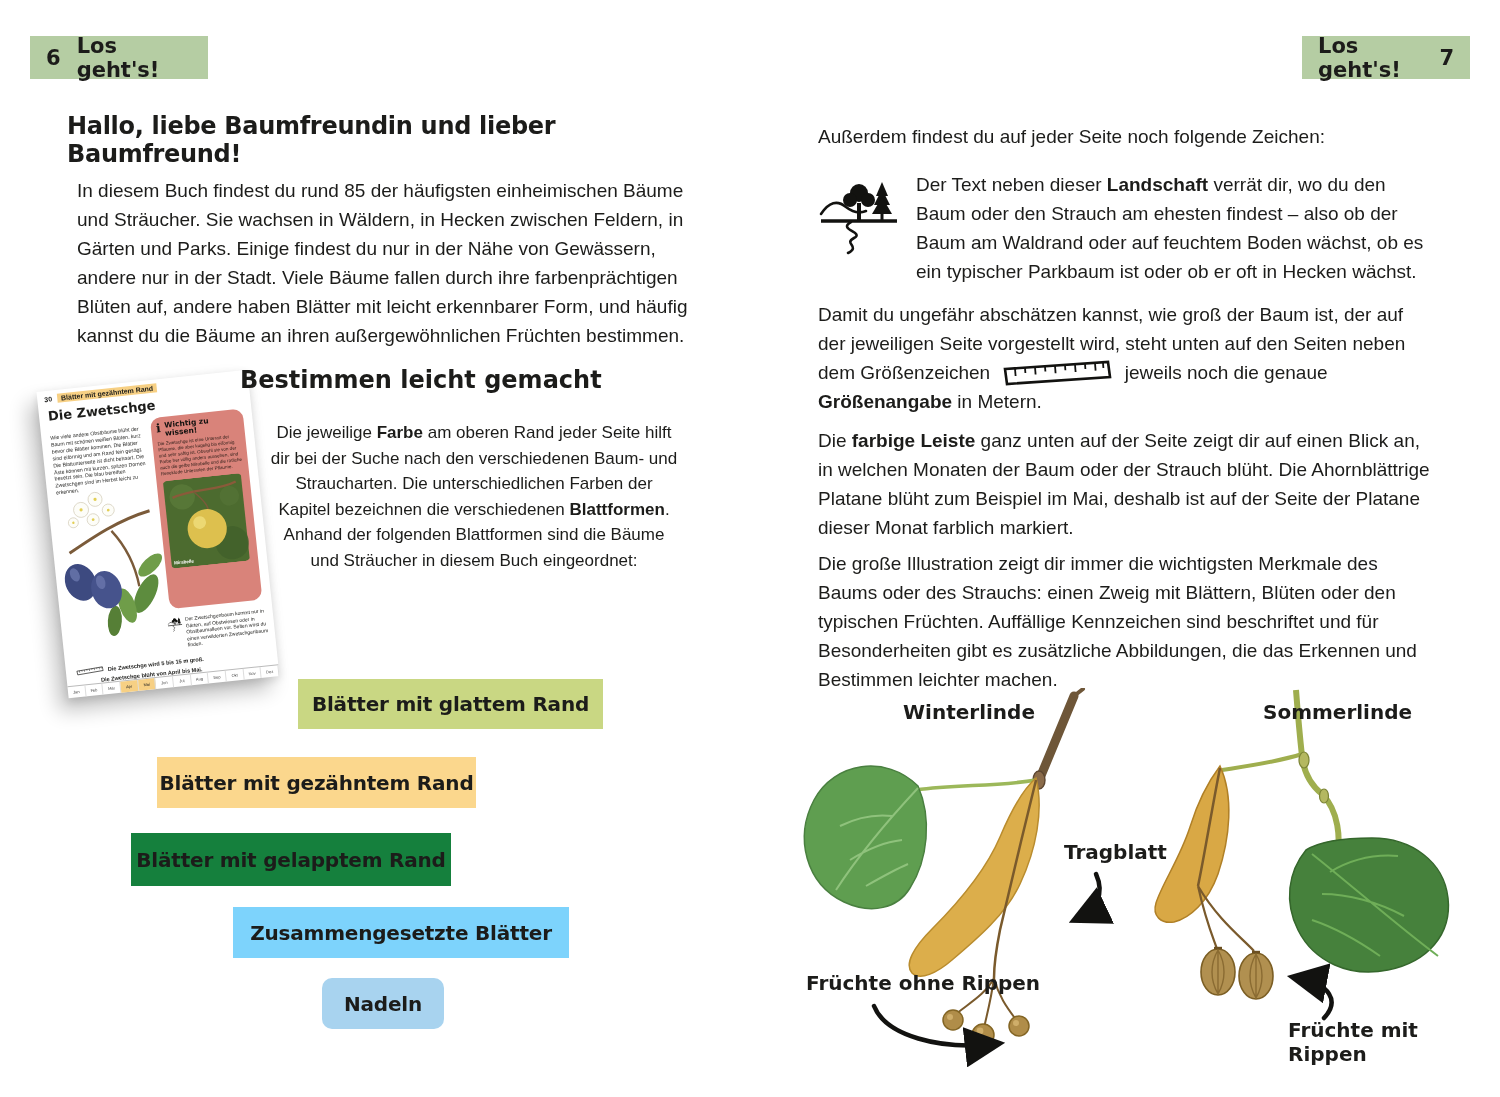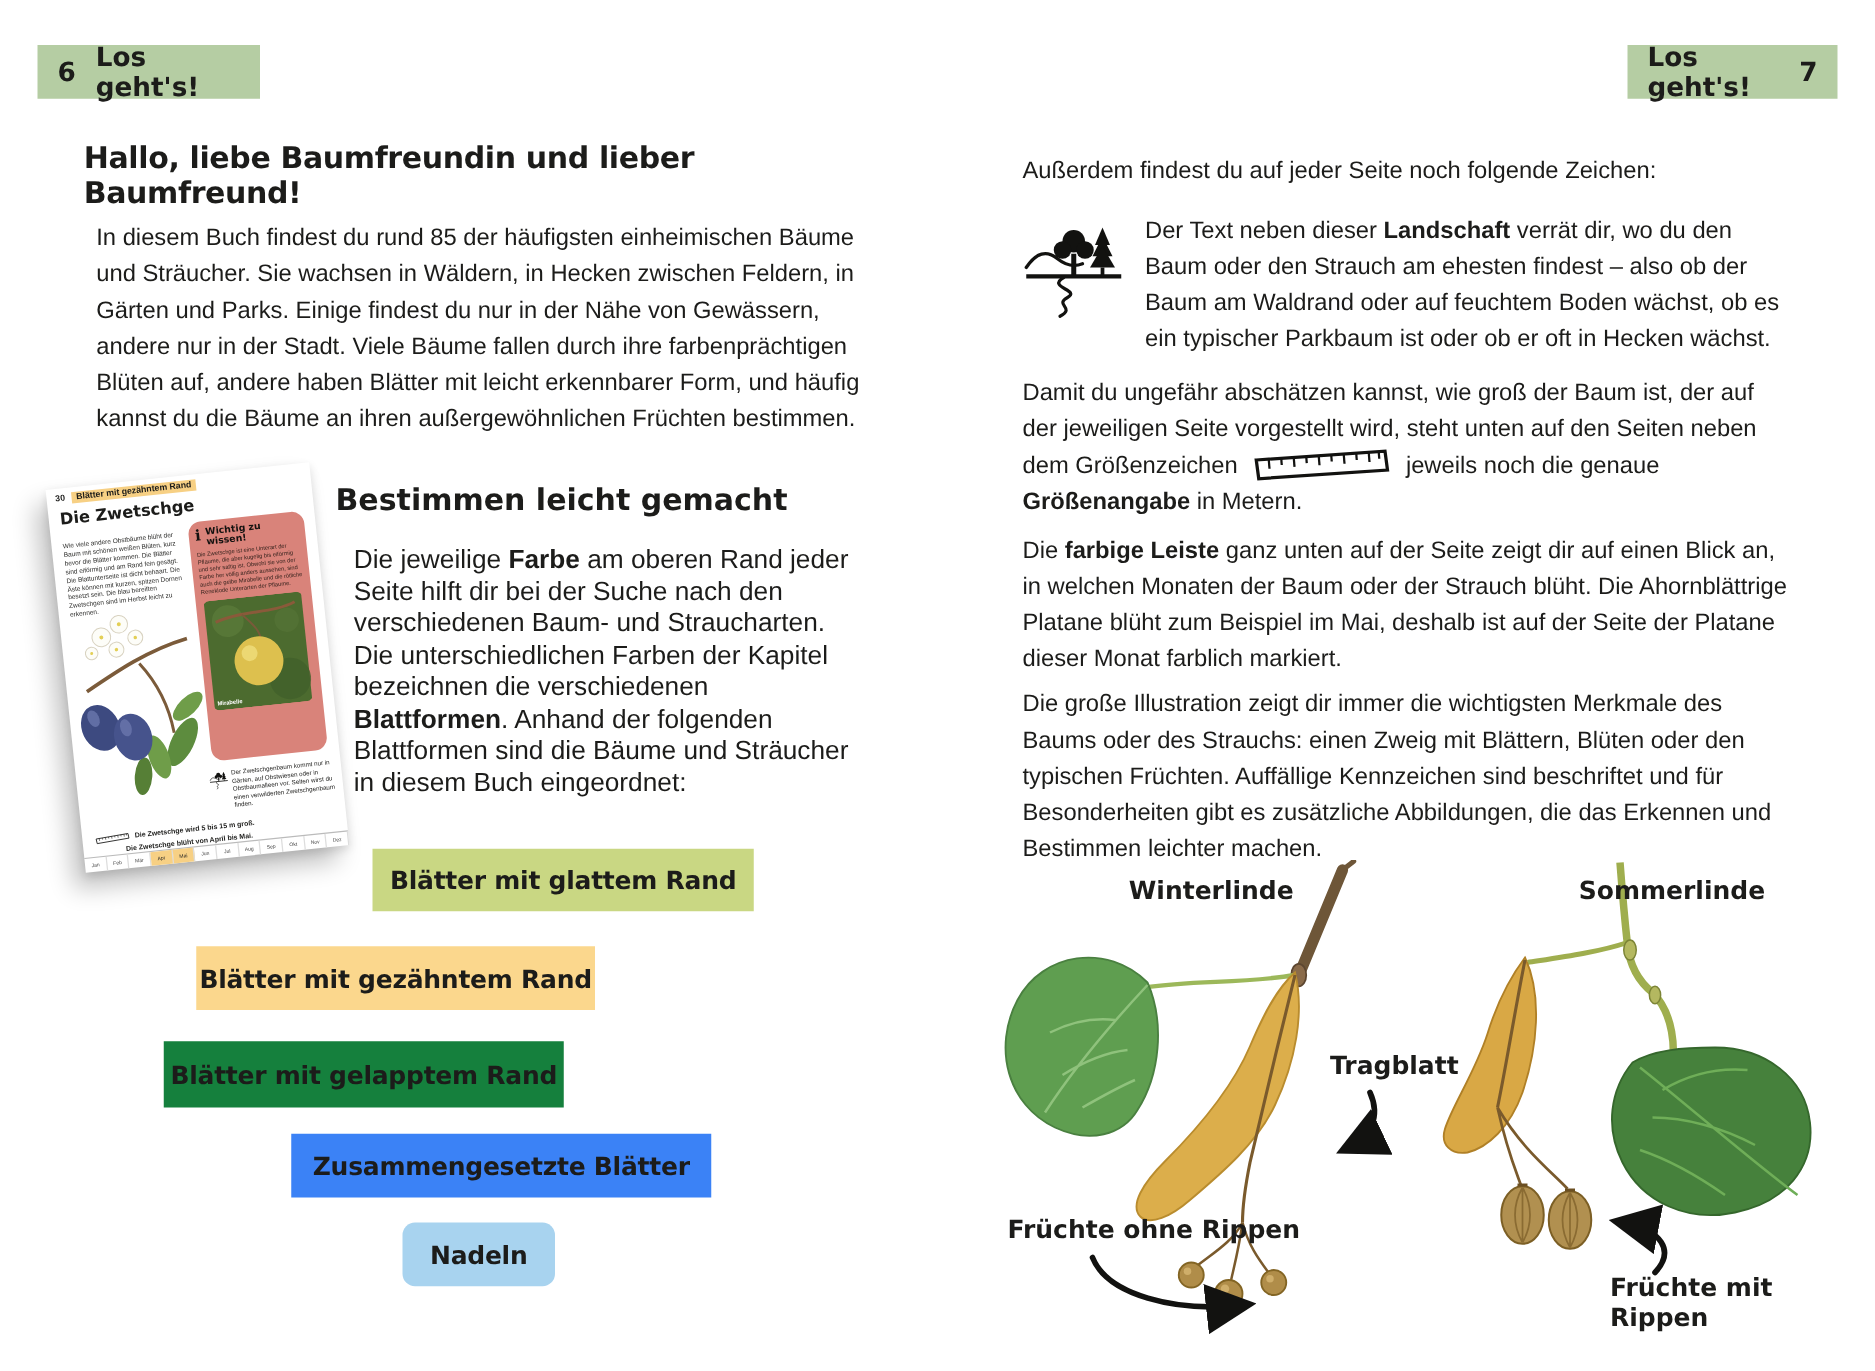--- a/index.html
+++ b/index.html
@@ -12,24 +12,24 @@
        gap:16px;font-family:"DejaVu Sans",sans-serif;font-weight:700;font-size:21px;box-sizing:border-box}
   .hdr-left{left:30px;width:178px;padding:0 16px}
   .hdr-right{left:1302px;width:168px;padding:0 16px;justify-content:flex-end}
   .hdr .pgnum{font-weight:700}
 
   
   .title-h1{position:absolute;left:67px;top:112px;width:660px;margin:0;
             font-family:"DejaVu Sans",sans-serif;font-weight:700;font-size:24px;letter-spacing:-.3px}
   .intro{position:absolute;left:77px;top:176px;width:628px;margin:0;font-size:19px;line-height:29px}
 
-  .section-h2{position:absolute;left:240px;top:386px;width:390px;margin:0;text-align:right;
+  .section-h2{position:absolute;left:240px;top:366px;width:390px;margin:0;text-align:left;
               font-family:"DejaVu Sans",sans-serif;font-weight:700;font-size:24px}
-  .section-par{position:absolute;left:268px;top:420px;width:412px;margin:15px;text-align:left;
-               font-size:21px;line-height:25.5px}
+  .section-par{position:absolute;left:268px;top:420px;width:412px;margin:0;text-align:center;
+               font-size:17px;line-height:25.5px}
 
   
   .bar{position:absolute;display:flex;align-items:center;justify-content:center;
        font-family:"DejaVu Sans",sans-serif;font-weight:700;font-size:20px;letter-spacing:-.2px}
   .bar1{left:298px;top:679px;width:305px;height:50px}
   .bar2{left:157px;top:757px;width:319px;height:51px}
   .bar3{left:131px;top:833px;width:320px;height:53px}
   .bar4{left:233px;top:907px;width:336px;height:51px}
   .bar5{left:322px;top:978px;width:122px;height:51px}
 
@@ -225,21 +225,21 @@
           <div class="month">Dez</div>
         </div>
     </div>
 
     <h2 class="section-h2">Bestimmen leicht gemacht</h2>
     <p class="section-par">Die jeweilige <b>Farbe</b> am oberen Rand jeder Seite hilft dir bei der Suche nach den verschiedenen Baum- und Straucharten. Die unterschiedlichen Farben der Kapitel bezeichnen die verschiedenen <b>Blattformen</b>. Anhand der folgenden Blattformen sind die Bäume und Sträucher in diesem Buch eingeordnet:</p>
 
     <div class="bar bar1" style="background: rgb(201, 215, 131);">Blätter mit glattem Rand</div>
     <div class="bar bar2" style="background: rgb(251, 215, 141);">Blätter mit gezähntem Rand</div>
     <div class="bar bar3" style="background: #15803d;">Blätter mit gelapptem Rand</div>
-    <div class="bar bar4" style="background: #3b82f6;">Zusammengesetzte Blätter</div>
+    <div class="bar bar4" style="background: #7dd3fc;">Zusammengesetzte Blätter</div>
     <div class="bar bar5" style="background: rgb(168, 211, 239); border-radius: 10px;">Nadeln</div>
   </div>
 
   <div>
 
     <div class="hdr hdr-right">
       <span>Los geht's!</span>
       <span class="pgnum">7</span>
     </div>
 

